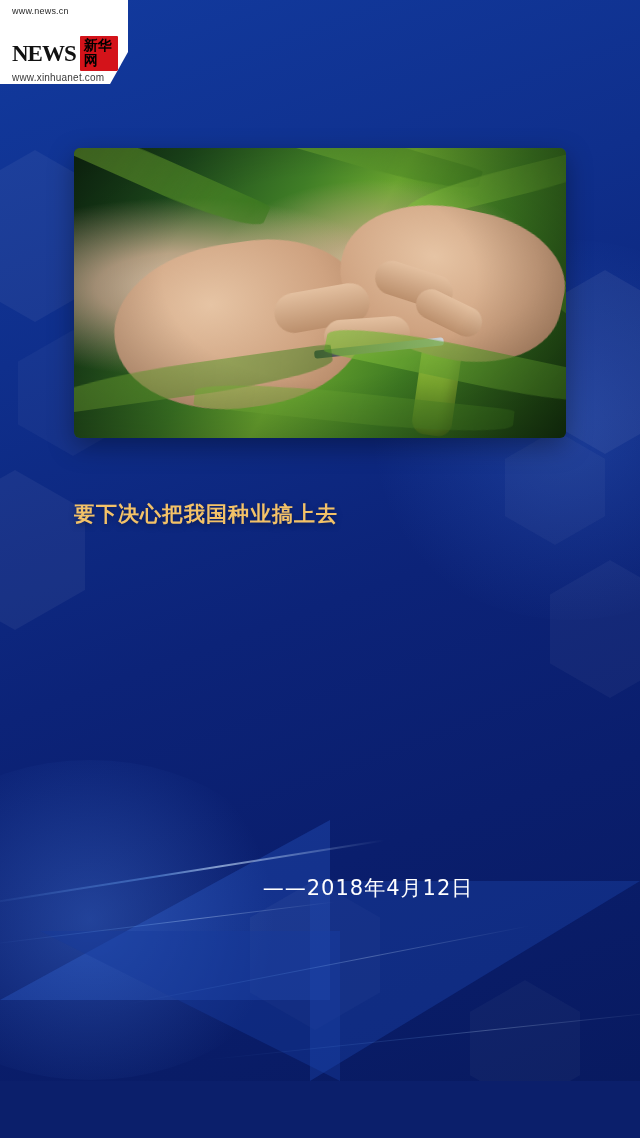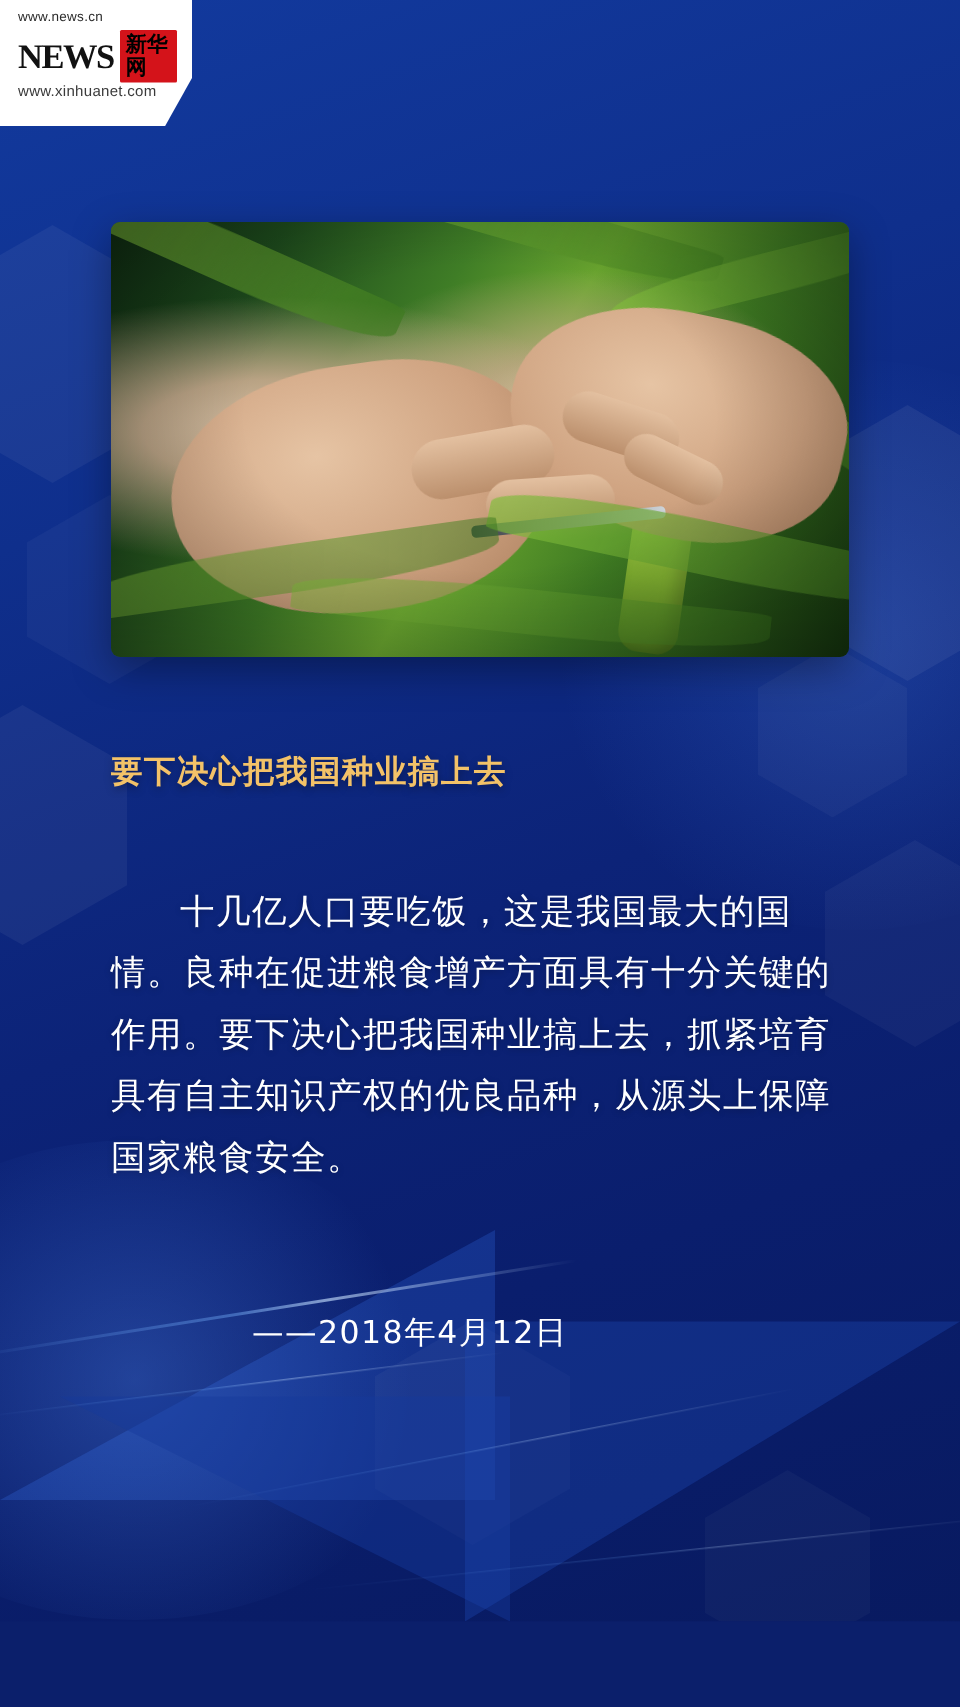--- a/index.html
+++ b/index.html
@@ -97,21 +97,21 @@
     font-size: 9px;
     color: #2b2b2b;
     letter-spacing: .2px;
     line-height: 11px;
     font-family: "Liberation Sans", sans-serif;
   }
   .logo-mid {
     display: flex;
     align-items: center;
     gap: 4px;
-    margin-top: 3px;
+    margin-top: 19px;
     justify-content: center;
   }
   .logo-news {
     font-family: "Liberation Serif", serif;
     font-weight: bold;
     font-size: 23px;
     color: #111;
     letter-spacing: -1px;
     line-height: 24px;
   }
@@ -235,21 +235,21 @@
     letter-spacing: 1px;
     text-indent: 2em;
     font-family: "DejaVu Sans", "Liberation Sans", sans-serif;
     text-shadow: 0 1px 4px rgba(0,0,0,.25);
   }
   .attribution {
     position: absolute;
     right: 72px;
     top: 866px;
     width: 400px;
-    text-align: left;
+    text-align: center;
     color: #ffffff;
     font-size: 21px;
     line-height: 44px;
     letter-spacing: 1px;
     font-family: "DejaVu Sans", "Liberation Sans", sans-serif;
   }
   .attribution .line2 {
     font-size: 20px;
   }
 </style>
@@ -303,19 +303,18 @@
       <div class="tweezer"></div>
       <div class="leaf l4"></div>
       <div class="leaf l5"></div>
       <div class="leaf l6"></div>
       <div class="vignette"></div>
     </div>
   </div>
 
   <div class="headline">要下决心把我国种业搞上去</div>
 
-  <div class="body-text">十几亿人口要吃饭，这是我国最大的国情。良种在促进粮食增产方面具有十分关键的作用。要下决心把我国种业搞上去，抓紧培育具有自主知识产权的优良品种，从源头上保障国家粮食安全。</div>
 
   <div class="attribution">
     <div class="line1">——2018年4月12日</div>
   </div>
 
 </div>
 
 </body></html>

